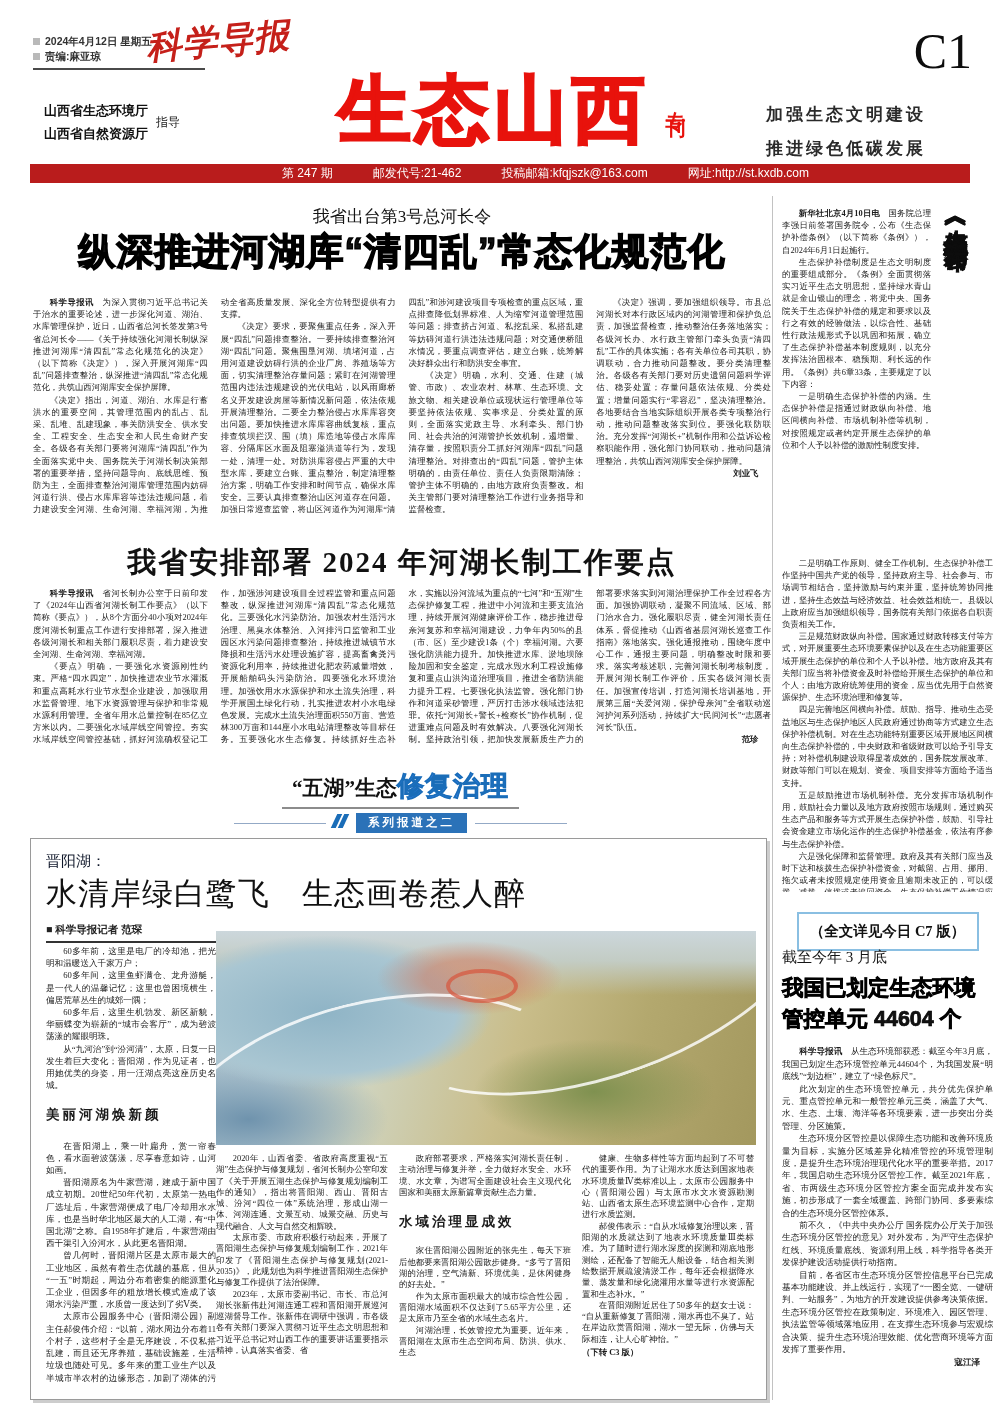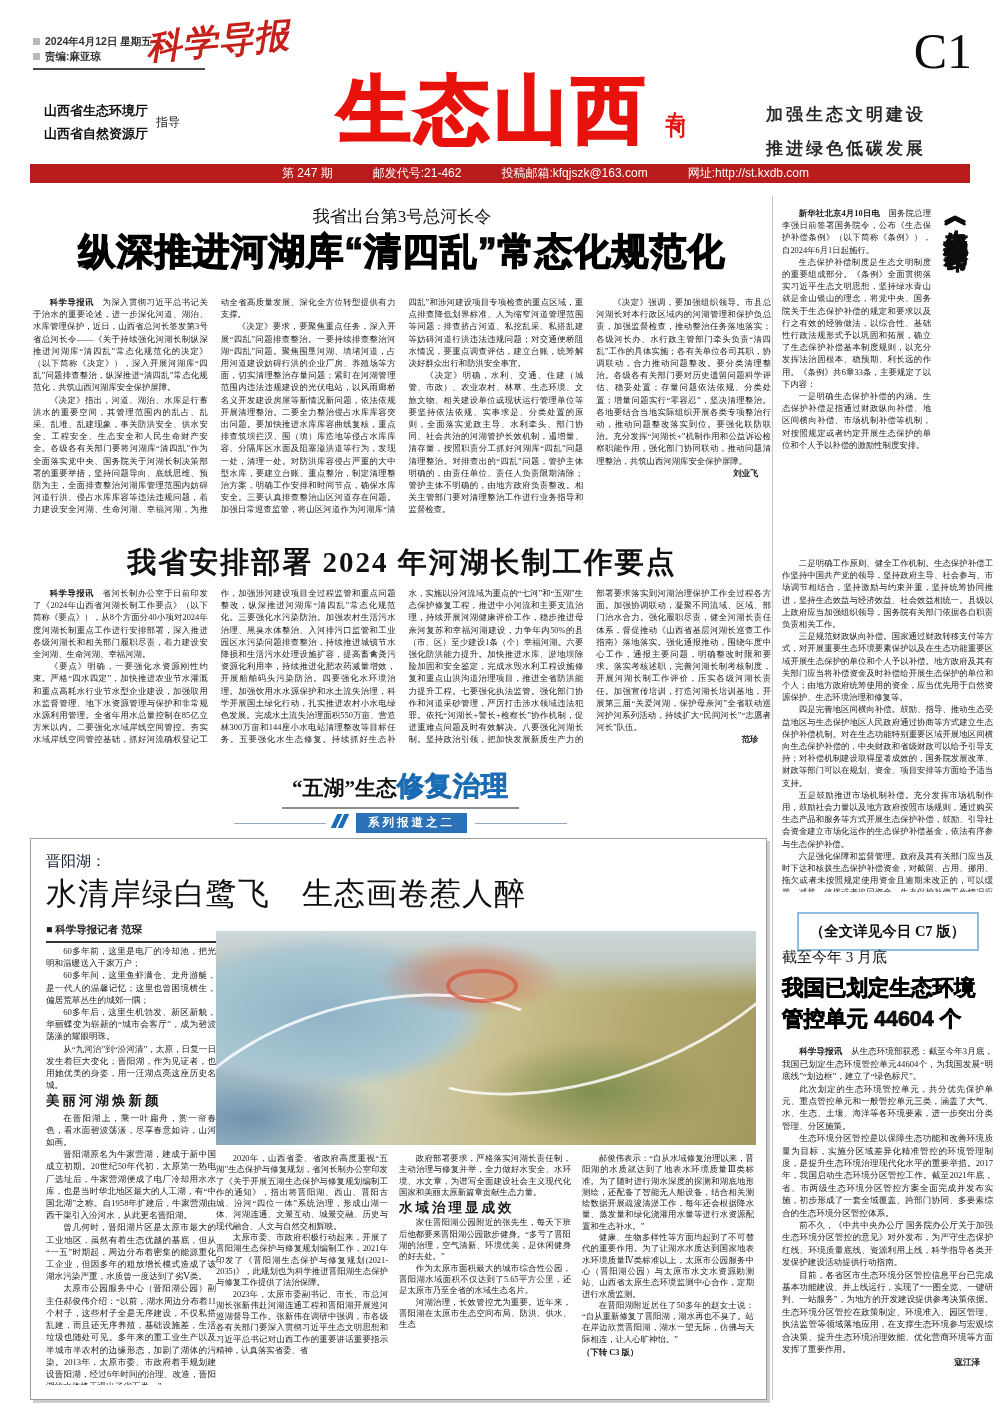--- a/index.html
+++ b/index.html
@@ -43,39 +43,39 @@
            column-count:4;column-gap:13px;font-size:8.4px;line-height:12.2px;overflow:hidden;}
   
   .a2-headline{position:absolute;left:33px;top:543px;width:738px;text-align:center;
                font-family:"Liberation Serif",serif;font-size:29px;font-weight:bold;letter-spacing:2px;white-space:nowrap;}
   .a2-body{position:absolute;left:33px;top:588px;width:738px;height:176px;
            column-count:4;column-gap:13px;font-size:8.4px;line-height:12.2px;overflow:hidden;}
   
   .banner{position:absolute;left:33px;top:768px;width:735px;text-align:center;}
   .banner-title{display:inline-block;border-bottom:2px solid #8c8c8c;padding:0 10px 3px;white-space:nowrap;}
   .banner-title .black{font-family:"Liberation Serif",serif;font-weight:bold;font-size:21px;color:#111;}
-  .banner-title .blue{font-family:"Liberation Serif",serif;font-weight:900;font-size:27px;color:#404040;
+  .banner-title .blue{font-family:"Liberation Serif",serif;font-weight:900;font-size:27px;color:#3b82f6;
                       letter-spacing:1px;-webkit-text-stroke:0.8px #1a6db8;}
   .banner-row{margin-top:4px;display:flex;align-items:center;justify-content:center;gap:8px;}
   .banner-row .hline{width:92px;height:1px;background:#93a9c6;}
   .slash{display:inline-block;width:5px;height:14px;background:#1a6db8;transform:skewX(-25deg);margin-right:2px;}
   .series-tag{background:#2b72b8;color:#fff;font-family:"Liberation Sans",sans-serif;
               font-size:11.5px;font-weight:bold;padding:2px 12px 3px;letter-spacing:3px;}
   
   .story-box{position:absolute;left:30px;top:838px;width:737px;height:562px;background:#fff;
              border:1px solid #9a9a9a;box-shadow:3px 3px 0 #cdcdcd;box-sizing:border-box;}
   .lake-label{position:absolute;left:15px;top:13px;font-family:"Liberation Sans",sans-serif;font-size:15px;color:#0f172a;}
   .lake-headline{position:absolute;left:15px;top:34px;font-family:"Liberation Serif",serif;
                  font-size:31px;font-weight:normal;letter-spacing:1px;white-space:nowrap;}
   .lake-byline{position:absolute;left:15px;top:84px;width:356px;font-family:"Liberation Sans",sans-serif;
                font-size:10.5px;font-weight:bold;color:#222;border-bottom:2px solid #333;padding-bottom:4px;}
   .lake-col1{position:absolute;left:15px;top:106px;width:170px;height:440px;
              font-size:8.6px;line-height:12.2px;overflow:hidden;}
   .subhead{font-family:"Liberation Serif",serif;font-weight:bold;font-size:13.5px;
-           letter-spacing:3px;margin:4px 0;text-indent:0;}
+           letter-spacing:3px;margin:18px 0;text-indent:0;}
   .photo{position:absolute;left:185px;top:92px;width:540px;height:214px;overflow:hidden;
          background:
            radial-gradient(ellipse 150px 60px at 47% 22%, rgba(210,120,90,0.55) 30%, rgba(210,120,90,0) 62%),
            radial-gradient(ellipse 240px 110px at 20% 38%, #8fb4c6 0%, #a9c6d2 55%, rgba(169,198,210,0) 70%),
            radial-gradient(ellipse 200px 90px at 6% 88%, #6f93ad 0%, rgba(111,147,173,0) 70%),
            radial-gradient(ellipse 160px 70px at 70% 75%, #7f9150 0%, rgba(127,145,80,0) 75%),
            linear-gradient(180deg, #ccd7dc 0%, #c3ccc4 14%, rgba(195,204,196,0) 30%),
            linear-gradient(105deg, #a8bfcc 0%, #bed0d6 16%, #cfd3bd 32%, #c9bd8a 55%, #b3a86e 76%, #a3985e 100%);}
   .photo .road{position:absolute;border:3px solid rgba(255,255,255,0.82);border-radius:50%;
                border-bottom-color:transparent;border-right-color:transparent;}
@@ -220,22 +220,22 @@
 
       <p class="para"><span class="lead"></span><span>家住晋阳湖公园附近的张先生，每天下班后他都要来晋阳湖公园散步健身。“多亏了晋阳湖的治理，空气清新、环境优美，是休闲健身的好去处。”</span></p>
           <p class="para"><span class="lead"></span><span>作为太原市面积最大的城市综合性公园，晋阳湖水域面积不仅达到了5.65平方公里，还是太原市乃至全省的水域生态名片。</span></p>
           <p class="para"><span class="lead"></span><span>河湖治理，长效管控尤为重要。近年来，晋阳湖在太原市生态空间布局、防洪、供水、生态</span></p>
         </div>
     </div>
 
     <div class="lake-col lake-colC body-text">
       <div>
 
-      <p class="para"><span class="lead"></span><span>郝俊伟表示：“自从水域修复治理以来，晋阳湖的水质就达到了地表水环境质量Ⅲ类标准。为了随时进行湖水深度的探测和湖底地形测绘，还配备了智能无人船设备，结合相关测绘数据开展疏浚清淤工作，每年还会根据降水量、蒸发量和绿化浇灌用水量等进行水资源配置和生态补水。”</span></p>
-          <p class="para"><span class="lead"></span><span>健康、生物多样性等方面均起到了不可替代的重要作用。为了让湖水水质达到国家地表水环境质量Ⅳ类标准以上，太原市公园服务中心（晋阳湖公园）与太原市水文水资源勘测站、山西省太原生态环境监测中心合作，定期进行水质监测。</span></p>
+      <p class="para"><span class="lead"></span><span>健康、生物多样性等方面均起到了不可替代的重要作用。为了让湖水水质达到国家地表水环境质量Ⅳ类标准以上，太原市公园服务中心（晋阳湖公园）与太原市水文水资源勘测站、山西省太原生态环境监测中心合作，定期进行水质监测。</span></p>
+          <p class="para"><span class="lead"></span><span>郝俊伟表示：“自从水域修复治理以来，晋阳湖的水质就达到了地表水环境质量Ⅲ类标准。为了随时进行湖水深度的探测和湖底地形测绘，还配备了智能无人船设备，结合相关测绘数据开展疏浚清淤工作，每年还会根据降水量、蒸发量和绿化浇灌用水量等进行水资源配置和生态补水。”</span></p>
           <p class="para"><span class="lead"></span><span>在晋阳湖附近居住了50多年的赵女士说：“自从重新修复了晋阳湖，湖水再也不臭了。站在岸边欣赏晋阳湖，湖水一望无际，仿佛与天际相连，让人心旷神怡。”</span></p>
         </div>
       <p class="note-r">（下转 C3 版）</p>
     </div>
   </div>
 
   <div class="r1-wrap">
     <div class="r1-top">
       <div class="r1-text body-text">
         <div>

